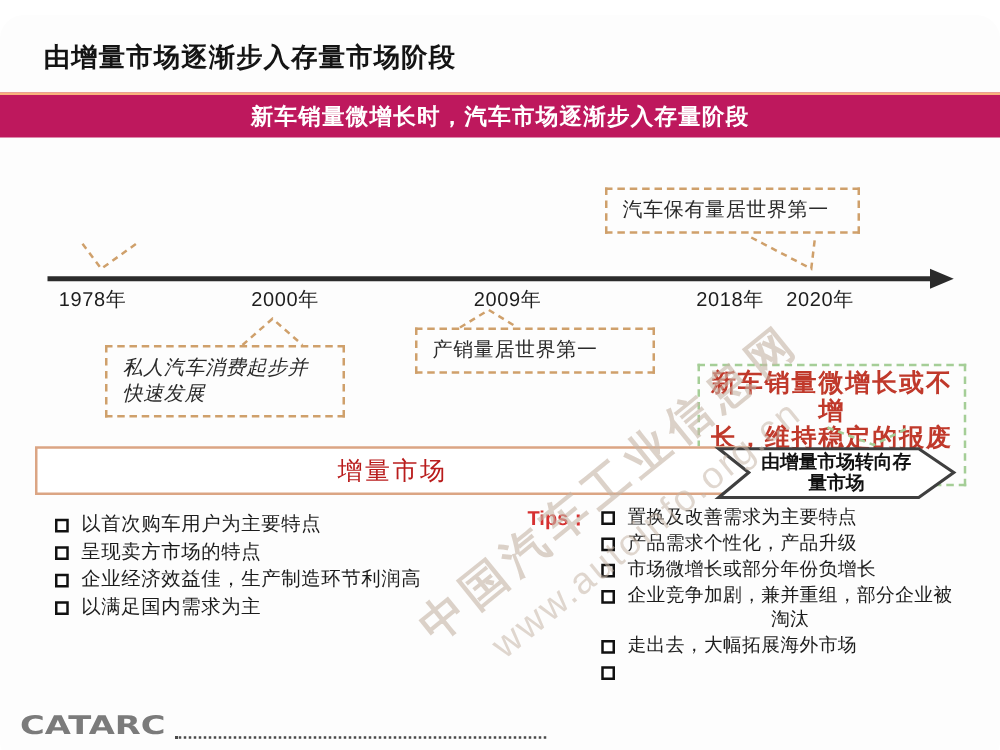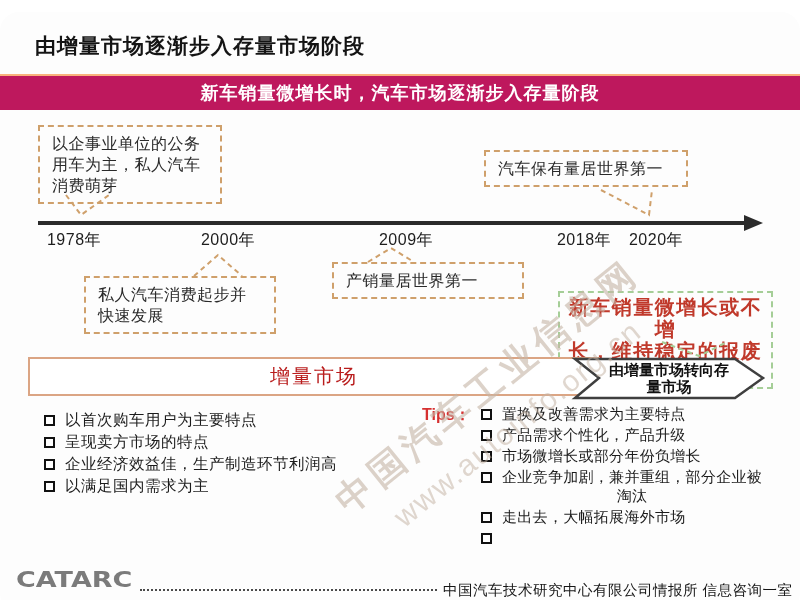--- a/index.html
+++ b/index.html
@@ -23,21 +23,21 @@
     color:#ffffff; font-size:18px; font-weight:bold; letter-spacing:1px;
   }
   
   .callout {
     position:absolute; background:#fdfdfd;
     border:2px dashed #CFA06B; color:#2a2a2a;
     font-size:16px; line-height:1.32; padding:6px 12px;
     white-space:pre-line; letter-spacing:0.5px;
   }
   .co-1978 { left:38px;  top:113px; width:184px; }
-  .co-2000 { left:84px;  top:264px; width:192px; }
+  .co-2000 { left:84px;  top:264px; width:192px;font-style:italic; }
   .co-2009 { left:332px; top:250px; width:192px; }
   .co-2020 { left:484px; top:138px; width:204px; }
   .alert-box {
     position:absolute; left:558px; top:279px; width:215px;
     border:2px dashed #A5CE97; background:rgba(253,253,253,.85);
     color:#C0392B; font-size:20px; font-weight:bold; letter-spacing:1.5px;
     line-height:22px; padding:3px 8px; text-align:center; white-space:pre-line;
   }
   
   .year {
@@ -102,23 +102,20 @@
 <body>
 
 <div class="slide">
 
   <div class="title">由增量市场逐渐步入存量市场阶段</div>
 
   <div class="banner">
     <span>新车销量微增长时，汽车市场逐渐步入存量阶段</span>
   </div>
 
-  <div class="callout co-1978">以企事业单位的公务
-用车为主，私人汽车
-消费萌芽</div>
   <div class="callout co-2020">汽车保有量居世界第一</div>
   <div class="callout co-2000">私人汽车消费起步并
 快速发展</div>
   <div class="callout co-2009">产销量居世界第一</div>
   <div class="alert-box">新车销量微增长或不增
 长，维持稳定的报废更新</div>
 
   <div class="year" style="left:74px">1978年</div>
   <div class="year" style="left:228px">2000年</div>
   <div class="year" style="left:406px">2009年</div>
@@ -191,20 +188,19 @@
         <span class="sq"></span>
         <span class="txt">走出去，大幅拓展海外市场</span>
       </li>
     <li>
         <span class="sq"></span>
       </li>
   </ul>
 
   <div class="logo">CATARC</div>
   <div class="foot-dots"></div>
-  <div class="foot-text">中国汽车技术研究中心有限公司情报所  信息咨询一室</div>
 
   <div class="watermark">
     <div class="wm1">中国汽车工业信息网</div>
     <div class="wm2">www.autoinfo.org.cn</div>
   </div>
 
 </div>
 
 </body></html>

